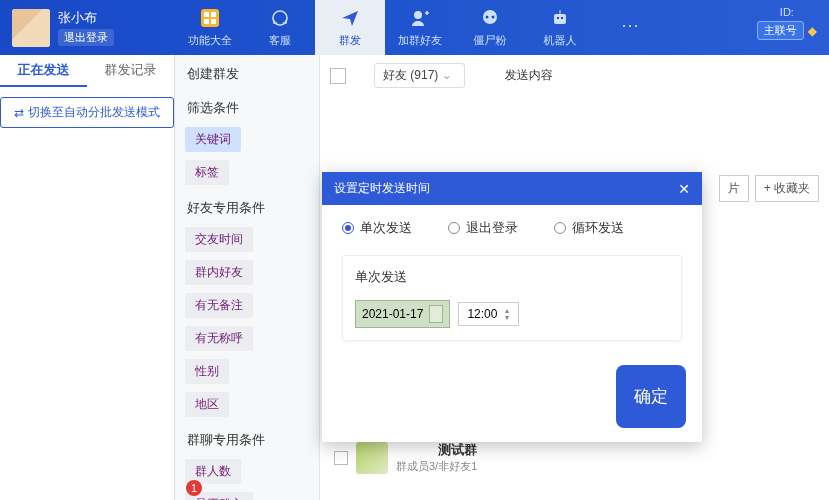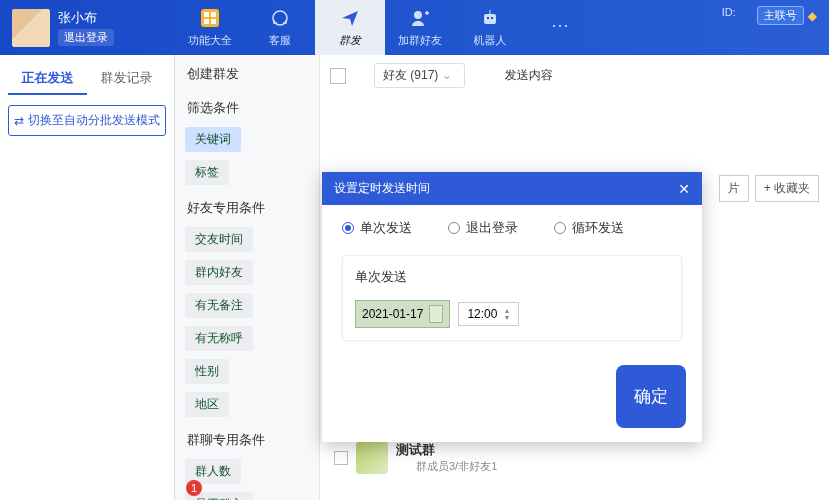--- a/index.html
+++ b/index.html
@@ -8,51 +8,51 @@
 
 .topbar { height: 55px; background: linear-gradient(90deg, #1849c7 0%, #2257d0 60%, #2a5dd6 100%); display: flex; align-items: stretch; color: #fff; }
 .user-block { display: flex; align-items: center; padding: 6px 12px; gap: 8px; width: 175px; }
 .avatar { width: 38px; height: 38px; background: #ddd; border-radius: 3px; position:relative; overflow:hidden; }
 .avatar::before { content:""; position:absolute; inset:0; background: linear-gradient(135deg,#e8c49a 40%,#f2d9b8 40%); }
 .user-meta { display:flex; flex-direction:column; gap:2px; }
 .user-name { font-size: 13px; }
 .logout { font-size: 11px; background: rgba(255,255,255,.15); padding: 1px 6px; border-radius: 3px; cursor:pointer; }
 .nav { display:flex; align-items:stretch; }
 .nav-item { width: 70px; display:flex; flex-direction:column; align-items:center; justify-content:center; gap:4px; color:#cfe0ff; cursor:pointer; }
-.nav-item.active { background:#e9eef5; color:#0f172a;font-style:italic; }
+.nav-item.active { background:#e9eef5; color:#1d4ed8; }
 .nav-icon { width:22px; height:22px; display:flex; align-items:center; justify-content:center; }
 .nav-label { font-size:11px; }
-.id-block { margin-left:auto; padding:6px 12px; text-align:right; display:flex; flex-direction:row; align-items:flex-start; gap:21px;}
+.id-block { margin-left:auto; padding:6px 12px; text-align:right; display:flex; flex-direction:column; align-items:center; gap:3px;}
 .badge { background:#3a74e6; border:1px solid #87b1ff; padding:1px 6px; border-radius:3px; font-size:11px; }
 
 
 .wrap { display:flex; height: calc(500px - 55px); }
-.left { width: 175px; background:#fff; border-right:1px solid #ddd; padding:8px; }
+.left { width: 175px; background:#fff; border-right:1px solid #ddd; }
 .tabs { display:flex; gap:0; margin-bottom:10px; }
 .tab { flex:1; text-align:center; padding:6px 0; font-size:13px; color:#666; cursor:pointer; }
 .tab.active { color:#2e5ad8; font-weight:bold; border-bottom:2px solid #2e5ad8; }
 .switch-btn { border:1px solid #2e5ad8; color:#2e5ad8; text-align:center; padding:6px 4px; border-radius:3px; cursor:pointer; display:flex; align-items:center; justify-content:center; gap:4px;}
 .mid { width: 145px; background:#f7f8fa; border-right:1px solid #e4e4e4; overflow:auto; }
 .section-title { padding:10px 12px 6px; color:#333; font-size:13px; }
-.chip { display:inline-block; margin:4px 0 4px 10px; background:#ecedf0; color:#14532d; padding:4px 10px; font-size:12px; border-radius:2px; cursor:pointer; }
+.chip { display:inline-block; margin:4px 0 4px 10px; background:#ecedf0; color:#701a75; padding:4px 10px; font-size:12px; border-radius:2px; cursor:pointer; }
 .chip.active { background:#cfe1ff; }
 .right { flex:1; background:#fff; position:relative; }
 .friend-row { display:flex; align-items:center; padding:8px 10px; gap:10px; }
 .friend-sel { display:flex; align-items:center; gap:8px; }
 .friend-check { width:16px; height:16px; border:1px solid #bbb; }
 .friend-dd { border:1px solid #ddd; padding:3px 12px 3px 8px; border-radius:3px; color:#444; margin-left:20px; }
 .content-col { margin-left:30px; color:#333; font-weight:500; }
 .attach-btns { position:absolute; right:10px; top:120px; display:flex; gap:6px;}
 .attach-btn { border:1px solid #ccc; padding:4px 8px; background:#fff; cursor:pointer; color:#555;}
 .group-list { position:absolute; left:10px; top:335px; right:200px;}
-.g-item { display:flex; align-items:center; gap:8px; padding:6px 4px; }
+.g-item { display:flex; align-items:center; gap:8px; padding:6px 4px;text-align:right; }
 .g-check { width:14px; height:14px; border:1px solid #bbb; }
 .g-av { width:32px; height:32px; background:linear-gradient(135deg,#b7d36a,#e1e9c4); border-radius:3px; }
 .g-meta .g-name { font-size:13px; color:#333; font-weight:bold; }
-.g-meta .g-sub { font-size:11px; color:#888;margin-left:20px; }
+.g-meta .g-sub { font-size:11px; color:#888; }
 .bottom-badge { position:absolute; left:186px; bottom:4px; width:16px; height:16px; background:#e53935; color:#fff; border-radius:50%; font-size:11px; display:flex; align-items:center; justify-content:center; }
 
 
 .modal-mask { position:absolute; inset:55px 0 0 0; pointer-events:none; }
 .modal { position:absolute; left:322px; top:117px; width:380px; background:#fff; box-shadow:0 4px 18px rgba(0,0,0,.25); border-radius:2px; pointer-events:auto; }
 .m-title { background:#2e5ad8; color:#fff; padding:8px 12px; display:flex; justify-content:space-between; align-items:center; }
 .m-close { cursor:pointer; font-size:14px; }
 .m-body { padding:14px 20px; }
 .radio-row { display:flex; gap:36px; margin-bottom:18px; }
 .radio { display:flex; align-items:center; gap:6px; cursor:pointer; color:#333; font-size:13px;}
@@ -118,20 +118,30 @@
             <circle cx="8" cy="7" r="4"></circle>
             <path d="M2 18c0-3 3-5 6-5s6 2 6 5z"></path>
             <path d="M15 5h4M17 3v4" stroke="#cfe0ff" stroke-width="1.5"></path>
           </svg>
         </div>
       <div class="nav-label">加群好友</div>
     </div>
     <div class="nav-item">
       <div class="nav-icon">
           <svg width="20" height="20" fill="#cfe0ff">
+            <circle cx="10" cy="9" r="7"></circle>
+            <circle cx="7" cy="9" r="1.5" fill="#1849c7"></circle>
+            <circle cx="13" cy="9" r="1.5" fill="#1849c7"></circle>
+          </svg>
+        </div>
+      <div class="nav-label">僵尸粉</div>
+    </div>
+    <div class="nav-item">
+      <div class="nav-icon">
+          <svg width="20" height="20" fill="#cfe0ff">
             <rect x="4" y="6" width="12" height="10" rx="2"></rect>
             <rect x="7" y="9" width="2" height="2" fill="#1849c7"></rect>
             <rect x="11" y="9" width="2" height="2" fill="#1849c7"></rect>
             <line x1="10" y1="2" x2="10" y2="6" stroke="#cfe0ff"></line>
           </svg>
         </div>
       <div class="nav-label">机器人</div>
     </div>
     <div class="nav-item">
       <div class="nav-icon" style="font-size:18px">···</div>

